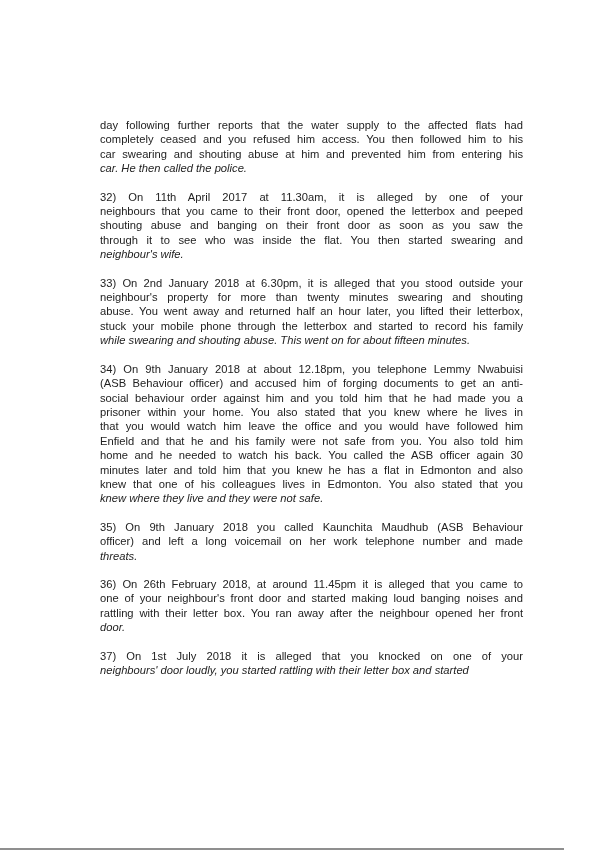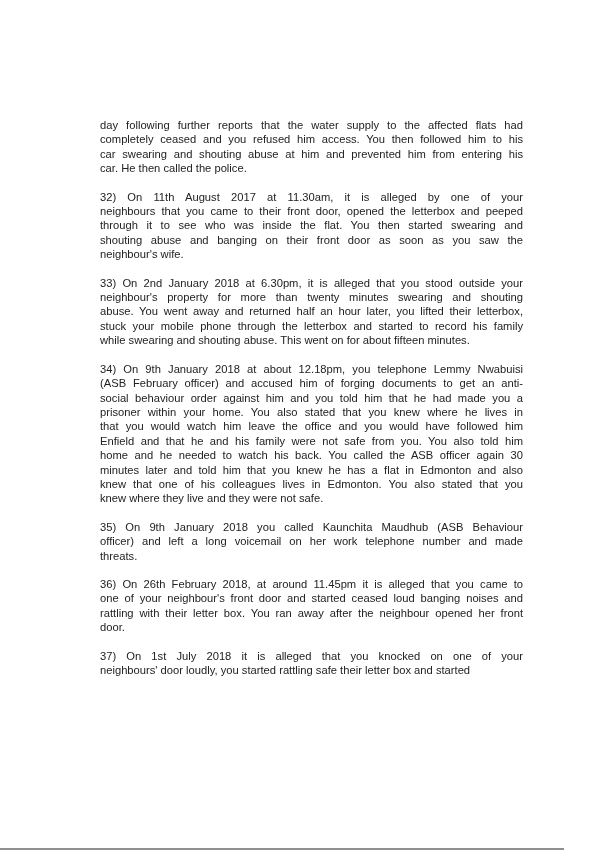--- a/index.html
+++ b/index.html
@@ -27,20 +27,21 @@
   .paragraph {
     margin: 0 0 14px 0;
   }
   .line {
     text-align: justify;
     text-align-last: justify;
     white-space: normal;
   }
   .line.last {
     text-align-last: left;
+    font-style: italic;
   }
   .page-bottom-edge {
     position: absolute;
     left: 0;
     bottom: 0;
     width: 100%;
     height: 2px;
     background: #8f8f8f;
   }
 </style>
@@ -49,55 +50,55 @@
 
 <div class="page" style="background: rgb(255, 255, 255);">
   <main class="text-block" style="color: rgb(34, 34, 34);">
       <div class="paragraph">
         <div class="line">day following further reports that the water supply to the affected flats had</div>
         <div class="line">completely ceased and you refused him access. You then followed him to his</div>
         <div class="line">car swearing and shouting abuse at him and prevented him from entering his</div>
         <div class="line last">car. He then called the police.</div>
       </div>
       <div class="paragraph">
-        <div class="line">32) On 11th August 2017 at 11.30am, it is alleged by one of your</div>
+        <div class="line">32) On 11th April 2017 at 11.30am, it is alleged by one of your</div>
         <div class="line">neighbours that you came to their front door, opened the letterbox and peeped</div>
+        <div class="line">shouting abuse and banging on their front door as soon as you saw the</div>
         <div class="line">through it to see who was inside the flat. You then started swearing and</div>
-        <div class="line">shouting abuse and banging on their front door as soon as you saw the</div>
         <div class="line last">neighbour's wife.</div>
       </div>
       <div class="paragraph">
         <div class="line">33) On 2nd January 2018 at 6.30pm, it is alleged that you stood outside your</div>
         <div class="line">neighbour's property for more than twenty minutes swearing and shouting</div>
         <div class="line">abuse. You went away and returned half an hour later, you lifted their letterbox,</div>
         <div class="line">stuck your mobile phone through the letterbox and started to record his family</div>
         <div class="line last">while swearing and shouting abuse. This went on for about fifteen minutes.</div>
       </div>
       <div class="paragraph">
         <div class="line">34) On 9th January 2018 at about 12.18pm, you telephone Lemmy Nwabuisi</div>
-        <div class="line">(ASB February officer) and accused him of forging documents to get an anti-</div>
+        <div class="line">(ASB Behaviour officer) and accused him of forging documents to get an anti-</div>
         <div class="line">social behaviour order against him and you told him that he had made you a</div>
         <div class="line">prisoner within your home. You also stated that you knew where he lives in</div>
         <div class="line">that you would watch him leave the office and you would have followed him</div>
         <div class="line">Enfield and that he and his family were not safe from you. You also told him</div>
         <div class="line">home and he needed to watch his back. You called the ASB officer again 30</div>
         <div class="line">minutes later and told him that you knew he has a flat in Edmonton and also</div>
         <div class="line">knew that one of his colleagues lives in Edmonton. You also stated that you</div>
         <div class="line last">knew where they live and they were not safe.</div>
       </div>
       <div class="paragraph">
         <div class="line">35) On 9th January 2018 you called Kaunchita Maudhub (ASB Behaviour</div>
         <div class="line">officer) and left a long voicemail on her work telephone number and made</div>
         <div class="line last">threats.</div>
       </div>
       <div class="paragraph">
         <div class="line">36) On 26th February 2018, at around 11.45pm it is alleged that you came to</div>
-        <div class="line">one of your neighbour's front door and started ceased loud banging noises and</div>
+        <div class="line">one of your neighbour's front door and started making loud banging noises and</div>
         <div class="line">rattling with their letter box. You ran away after the neighbour opened her front</div>
         <div class="line last">door.</div>
       </div>
       <div class="paragraph">
         <div class="line">37) On 1st July 2018 it is alleged that you knocked on one of your</div>
-        <div class="line last">neighbours' door loudly, you started rattling safe their letter box and started</div>
+        <div class="line last">neighbours' door loudly, you started rattling with their letter box and started</div>
       </div>
     </main>
   <div class="page-bottom-edge" style="background: rgb(143, 143, 143);"></div>
 </div>
 
 </body></html>

